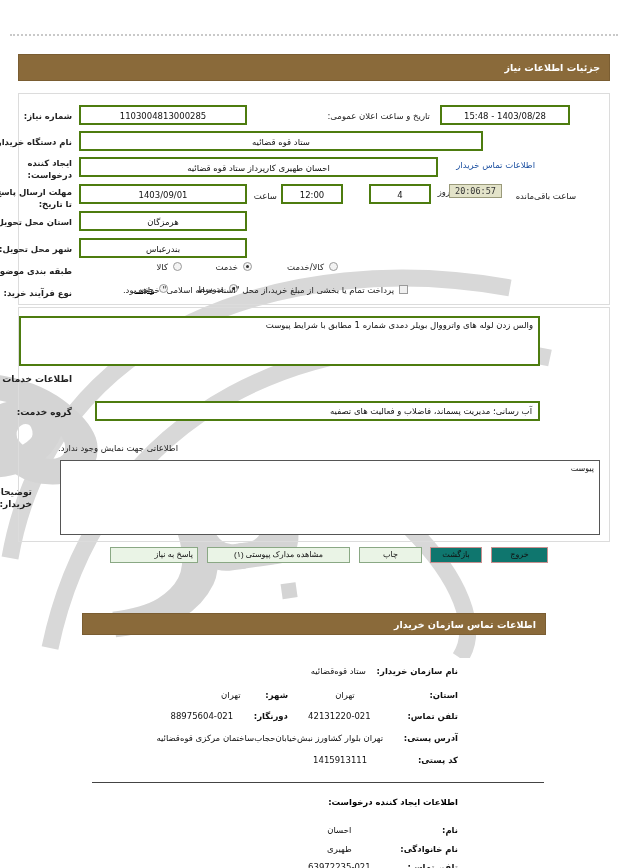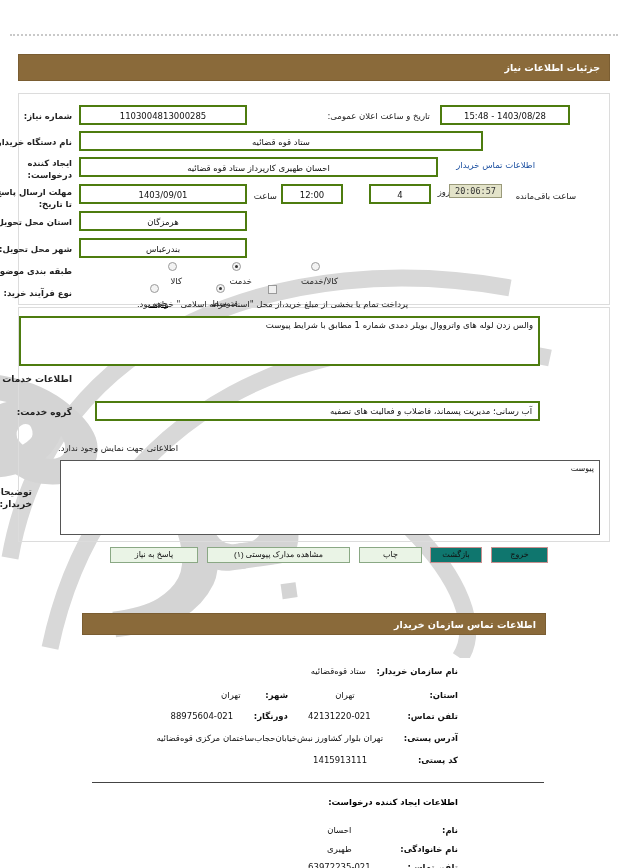--- a/index.html
+++ b/index.html
@@ -125,21 +125,21 @@
     position: absolute;
     font-size: 8.5px;
     color: #1b4fa0;
     text-decoration: none;
     white-space: nowrap;
     z-index: 3;
     font-weight: normal;
   }
 
   
-  .radio-group { position: absolute; display: flex; align-items: center; gap: 5px; z-index: 3; flex-direction: column; }
+  .radio-group { position: absolute; display: flex; gap: 5px; z-index: 3; }
   .radio {
     width: 9px; height: 9px; border-radius: 50%;
     border: 1px solid #9a9a9a; background: #f3f3f3;
     display: inline-block; position: relative; flex: 0 0 auto;
   }
   .radio.on::after {
     content: ""; position: absolute;
     top: 2px; left: 2px; width: 3px; height: 3px;
     border-radius: 50%; background: #333;
   }
@@ -262,21 +262,21 @@
   <div class="lbl" style="top:406px; right:556px; font-size:9px;">گروه خدمت:</div>
   <div class="fld" style="top:401px; right:88px; width:445px; text-align:right; padding:0 6px; line-height:17px;">آب رسانی؛ مدیریت پسماند، فاضلاب و فعالیت های  تصفیه</div>
 
   <div class="lbl reg" style="top:442px; right:450px;">اطلاعاتی  جهت نمایش وجود ندارد.</div>
 
   <div class="lbl" style="top:486px; right:596px; font-size:9px;">توضیحات</div>
   <div class="lbl" style="top:498px; right:596px; font-size:9px;">خریدار:</div>
   <div class="fld big" style="top:460px; right:28px; width:540px; height:75px;">پیوست</div>
 
   <div class="btnrow">
-    <button class="btn" style="right:430px; width:88px;">پاسخ به نیاز</button>
+    <button class="btn" style="right:430px; width:88px;text-align:right;">پاسخ به نیاز</button>
     <button class="btn" style="right:278px; width:143px;">مشاهده مدارک پیوستی (۱)</button>
     <button class="btn" style="right:206px; width:63px;">چاپ</button>
     <button class="btn danger" style="right:146px; width:52px;">بازگشت</button>
     <button class="btn danger" style="right:80px; width:57px;">خروج</button>
   </div>
 
   <div class="sec-bar" id="bar-contact">اطلاعات تماس سازمان خریدار</div>
 
   <div class="cdet" style="top:666px; right:170px;">
     <span class="k">نام سازمان خریدار:</span>

